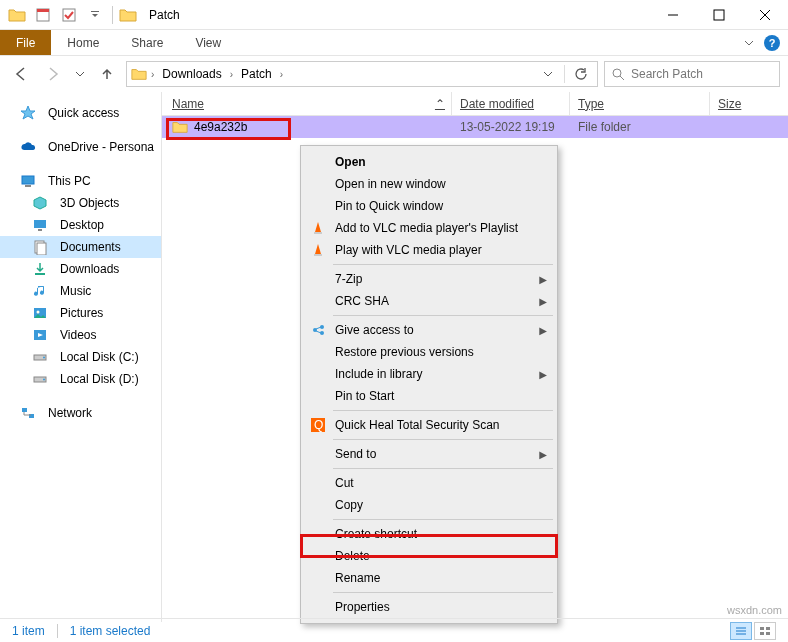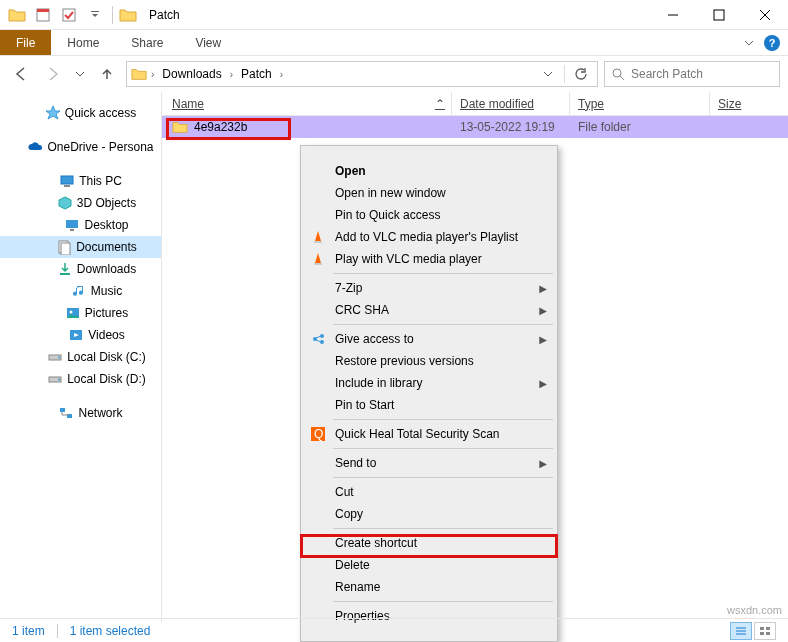--- a/index.html
+++ b/index.html
@@ -30,41 +30,41 @@
 .crumb-sep { color: #666; font-size: 10px; }
 .addr-actions { display: flex; align-items: center; margin-left: auto; gap: 4px; }
 .addr-btn { width: 24px; height: 22px; display: flex; align-items: center; justify-content: center; }
 .addr-div { width: 1px; height: 18px; background: #ddd; }
 .search-box { width: 176px; height: 26px; border: 1px solid #ccc; display: flex; align-items: center; padding: 0 6px; gap: 6px; color: #777; }
 
 
 .main { display: flex; height: 530px; }
 .sidebar { width: 162px; border-right: 1px solid #e5e5e5; padding-top: 10px; overflow: hidden; }
 .sb-group { margin-bottom: 12px; }
-.sb-item { display: flex; align-items: center; gap: 4px; padding: 3px 0 3px 20px; white-space: nowrap; justify-content: center; }
+.sb-item { display: flex; align-items: center; gap: 12px; padding: 3px 0 3px 20px; white-space: nowrap; }
 .sb-item.child { padding-left: 32px; }
 .sb-item.selected { background: #cce8ff; }
 .sb-icon { width: 16px; height: 16px; flex-shrink: 0; }
 
 .content { flex: 1; position: relative; }
 .col-headers { display: flex; height: 24px; align-items: center; border-bottom: 1px solid #e5e5e5; color: #444; text-decoration: underline; }
 .col-name { width: 290px; padding-left: 10px; border-right: 1px solid #e5e5e5; height: 100%; display: flex; align-items: center; gap: 6px; }
 .col-date { width: 118px; padding-left: 8px; border-right: 1px solid #e5e5e5; height: 100%; display: flex; align-items: center; }
 .col-type { width: 140px; padding-left: 8px; border-right: 1px solid #e5e5e5; height: 100%; display: flex; align-items: center; }
 .col-size { width: 60px; padding-left: 8px; height: 100%; display: flex; align-items: center; }
 
 .file-row { display: flex; height: 22px; align-items: center; background: #c4b5fd; }
 .file-row .cell-name { width: 290px; padding-left: 10px; display: flex; align-items: center; gap: 6px; }
 .file-row .cell-date { width: 118px; padding-left: 8px; color: #555; }
 .file-row .cell-type { width: 140px; padding-left: 8px; color: #555; }
 .file-row .cell-size { width: 60px; padding-left: 8px; }
 .red-highlight-1 { position: absolute; border: 3px solid #d11; pointer-events: none; left: 4px; top: 26px; width: 125px; height: 22px; }
 
 
-.ctx { position: absolute; left: 300px; top: 145px; width: 258px; background: #eee; border: 1px solid #bfbfbf; box-shadow: 3px 3px 6px rgba(0,0,0,0.25); padding: 14px 2px; }
+.ctx { position: absolute; left: 300px; top: 145px; width: 258px; background: #eee; border: 1px solid #bfbfbf; box-shadow: 3px 3px 6px rgba(0,0,0,0.25); padding: 5px 2px; }
 .ctx-item { height: 22px; display: flex; align-items: center; padding-left: 32px; position: relative; }
 .ctx-item .ci-icon { position: absolute; left: 6px; width: 18px; height: 18px; display: flex; align-items: center; justify-content: center; }
 .ctx-item.bold { font-weight: bold; }
 .ctx-item .arrow { margin-left: auto; margin-right: 8px; color: #555; font-size: 10px; }
 .ctx-sep { height: 1px; background: #ccc; margin: 3px 2px 3px 30px; }
 .red-highlight-2 { position: absolute; border: 3px solid #d11; pointer-events: none; left: 300px; top: 534px; width: 258px; height: 24px; }
 
 
 .status { position: absolute; bottom: 0; left: 0; right: 0; height: 24px; border-top: 1px solid #e5e5e5; display: flex; align-items: center; padding: 0 12px; color: #1979ca; gap: 12px; }
 .status-sep { width: 1px; height: 14px; background: #ccc; }
@@ -361,21 +361,21 @@
 </div>
 
 <div class="ctx">
   <div class="ctx-item bold">
       <span>Open</span>
     </div>
   <div class="ctx-item">
       <span>Open in new window</span>
     </div>
   <div class="ctx-item">
-      <span>Pin to Quick access</span>
+      <span>Pin to Quick window</span>
     </div>
   <div class="ctx-item">
       <span class="ci-icon">
         <svg width="14" height="14">
           <path d="M7 1l3 10H4z" fill="#f60"></path>
           <rect x="3" y="11" width="8" height="2" fill="#ccc"></rect>
         </svg>
       </span>
       <span>Add to VLC media player's Playlist</span>
     </div>

